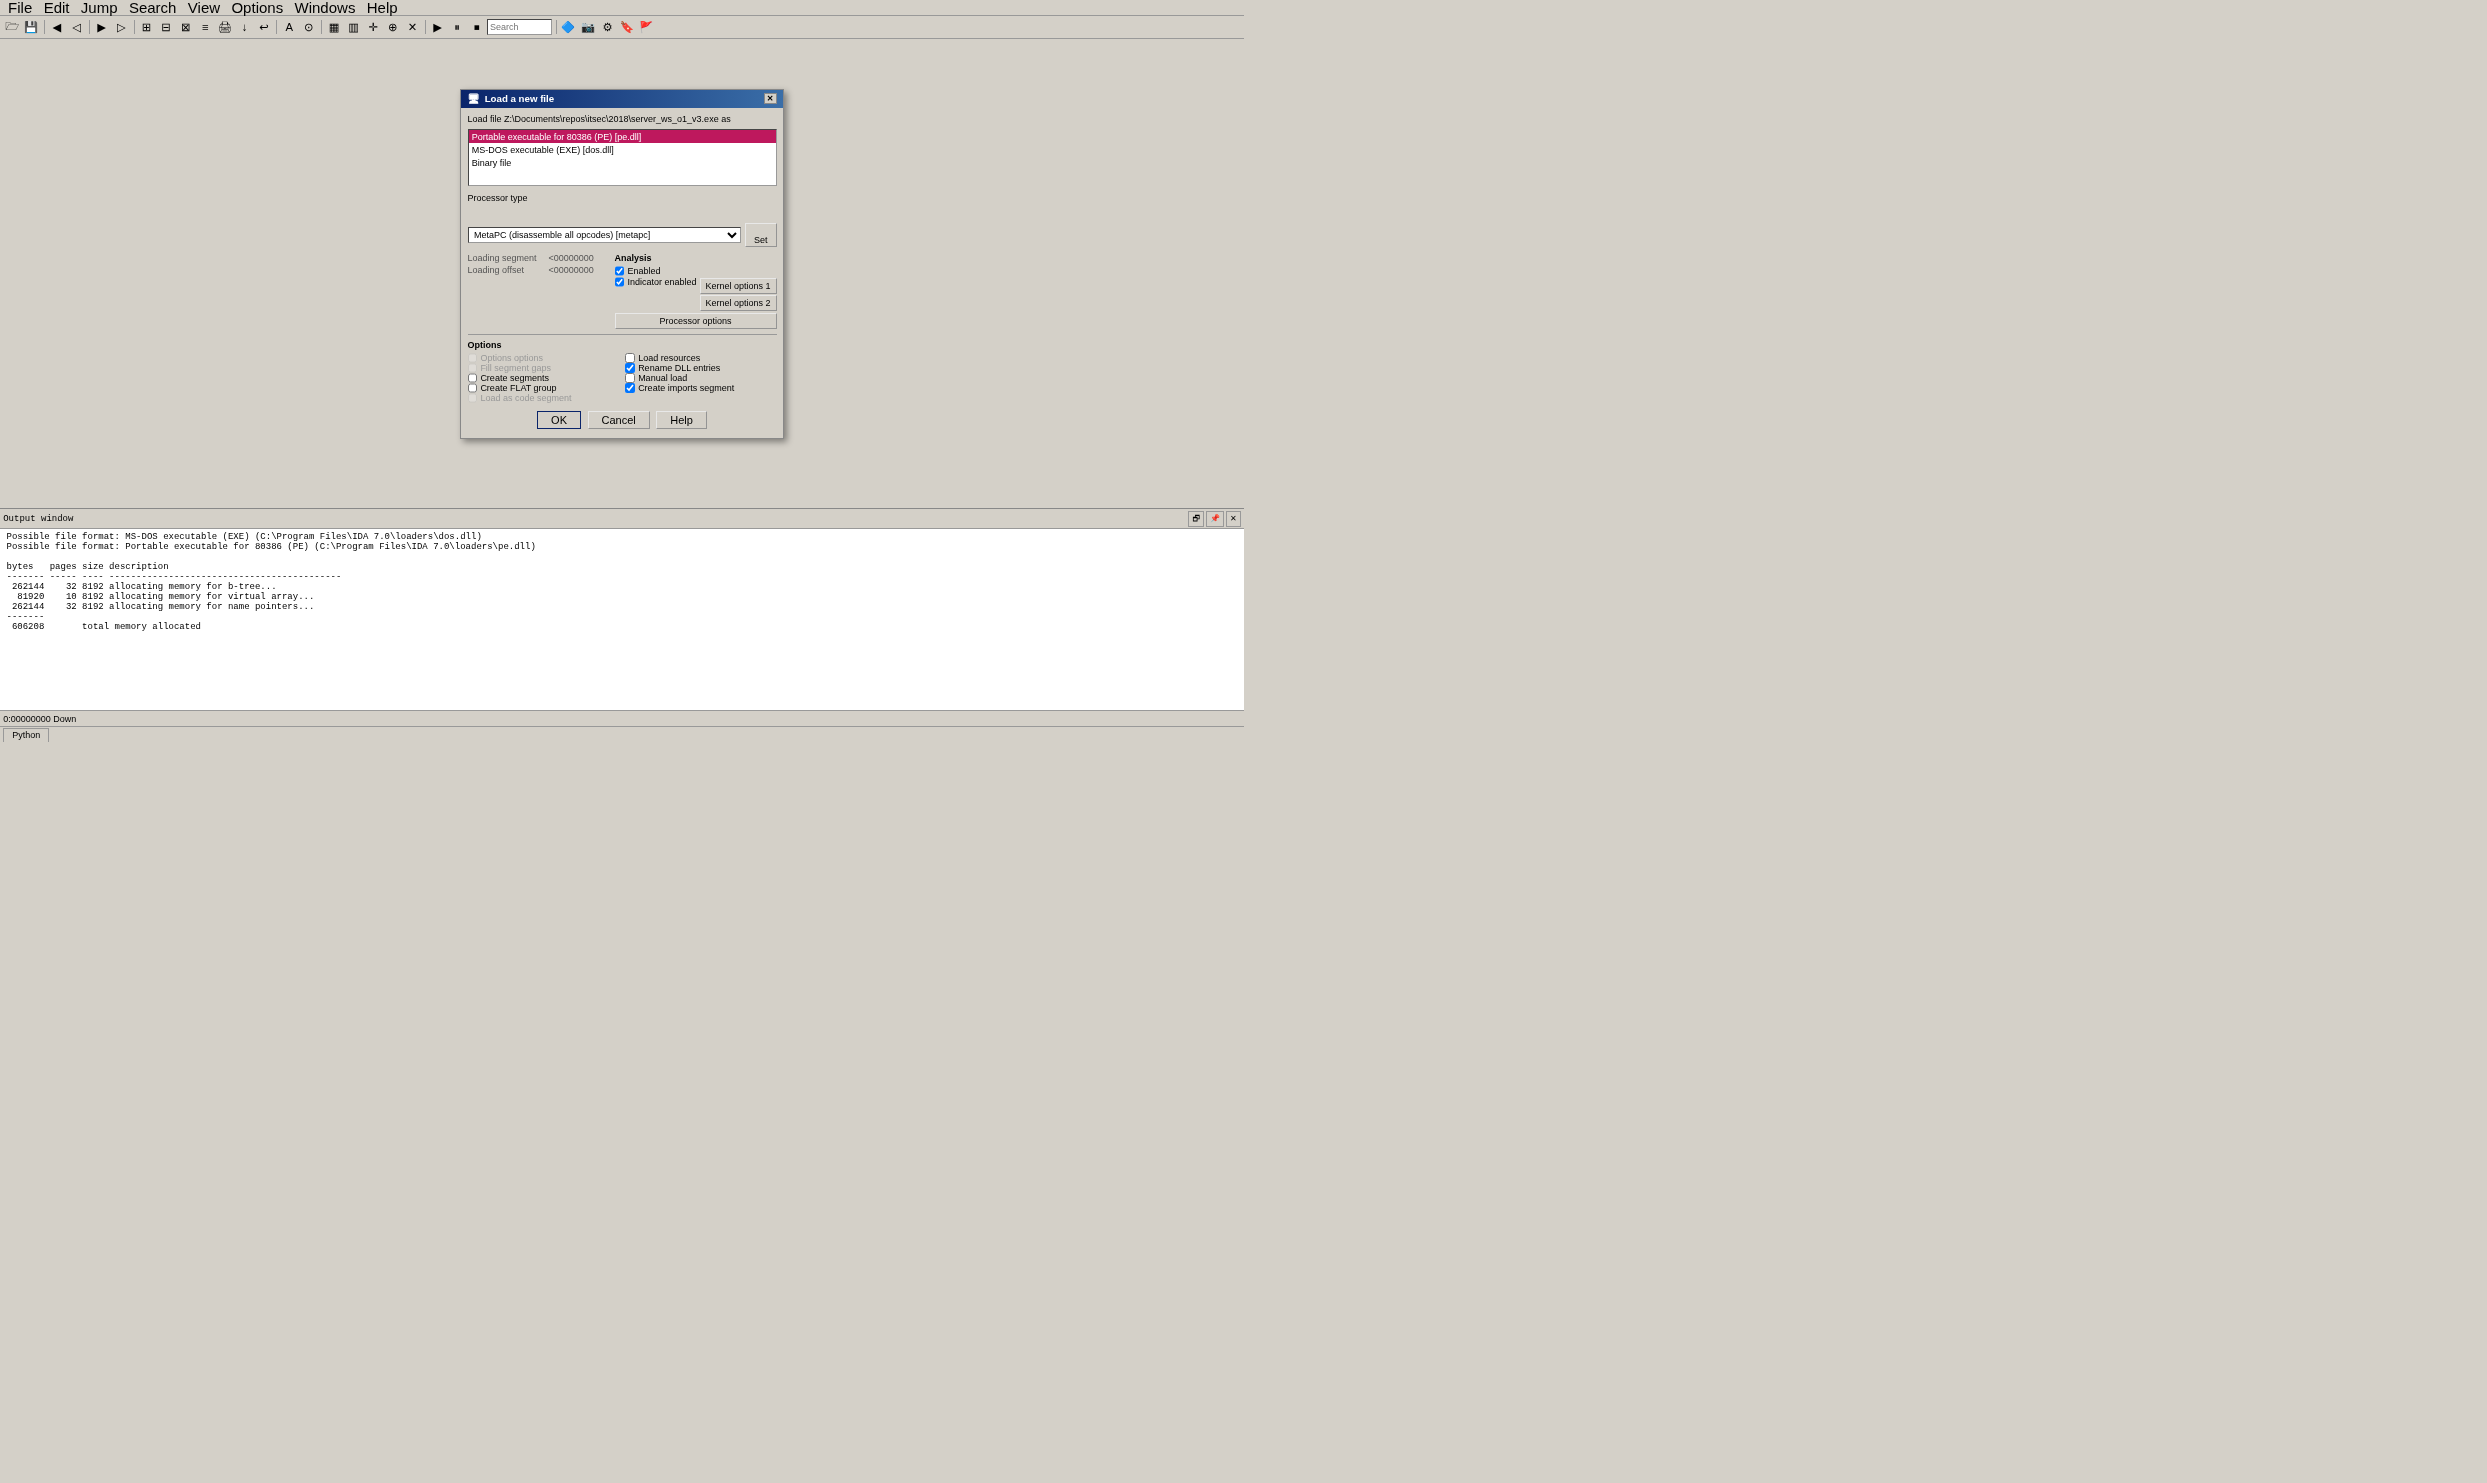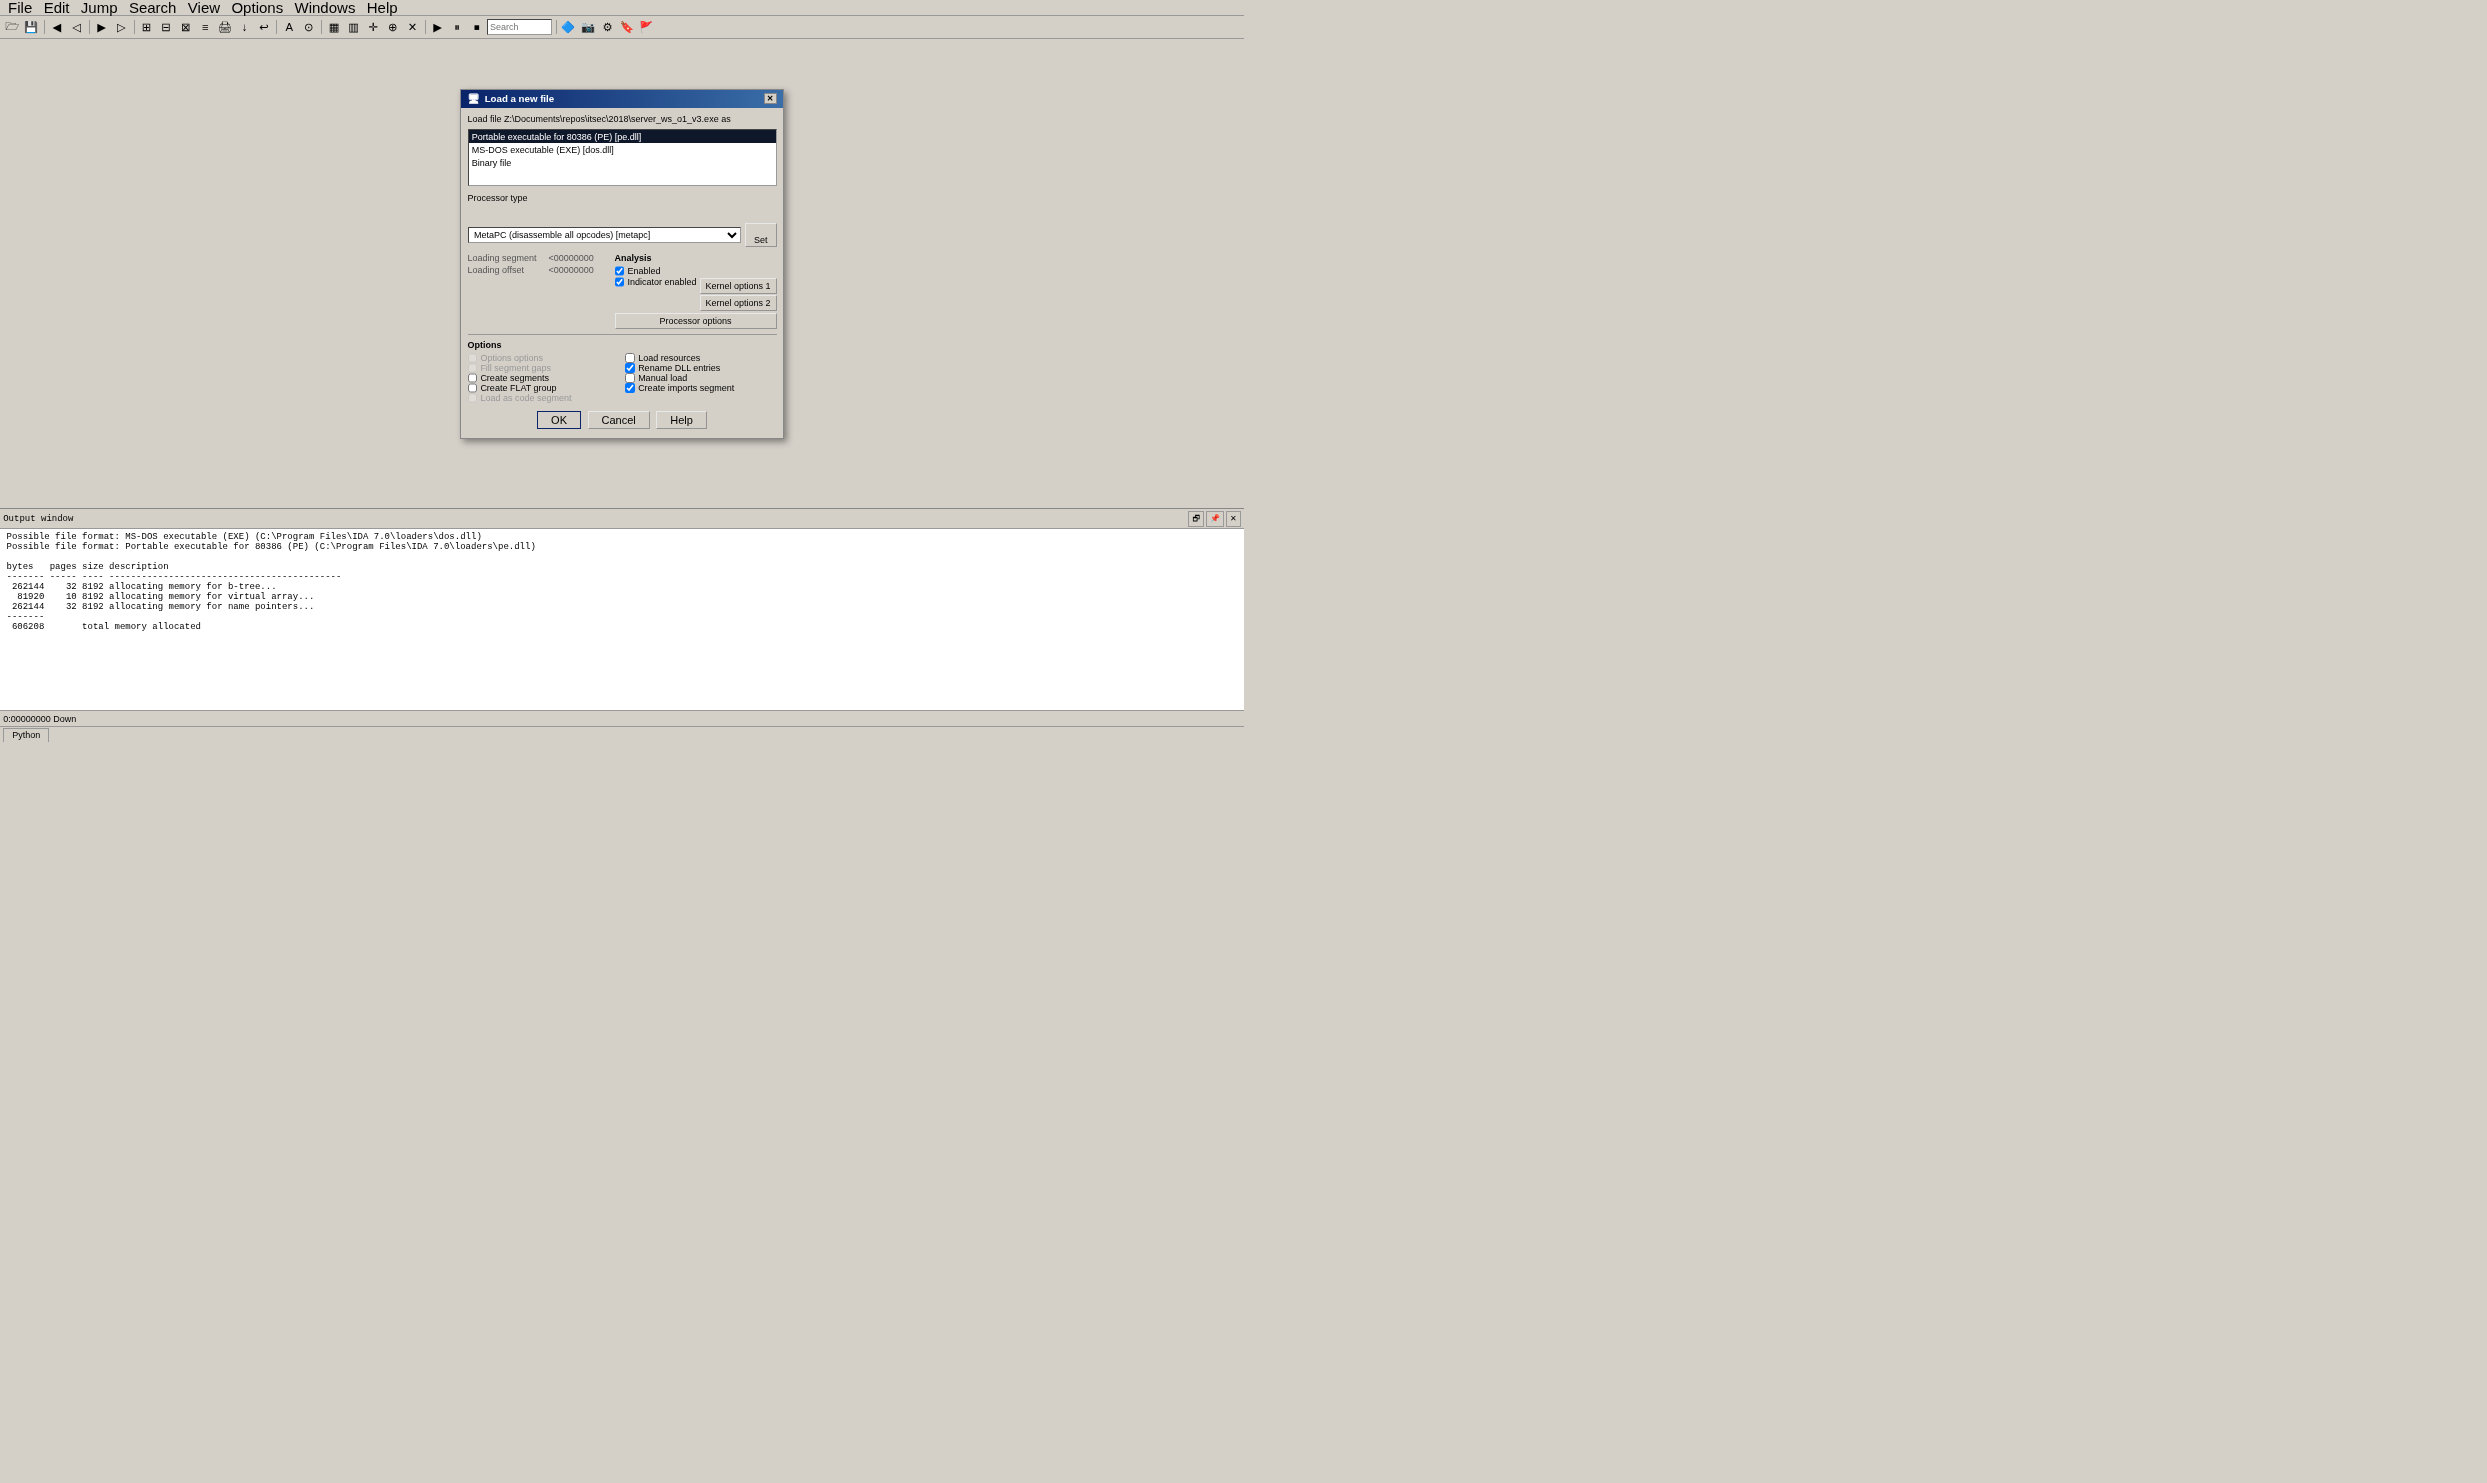--- a/index.html
+++ b/index.html
@@ -193,21 +193,21 @@
       height: 57px;
       overflow-y: auto;
       margin-bottom: 6.5px;
     }
     .file-list-item {
       padding: 1.6px 3.2px;
       font-size: 9px;
       cursor: pointer;
     }
     .file-list-item.selected {
-      background: #0f172a;
+      background: #be185d;
       color: white;
     }
 
     .section-label {
       font-size: 9px;
       margin-bottom: 20px;
       color: #000;
     }
 
     .processor-row {

